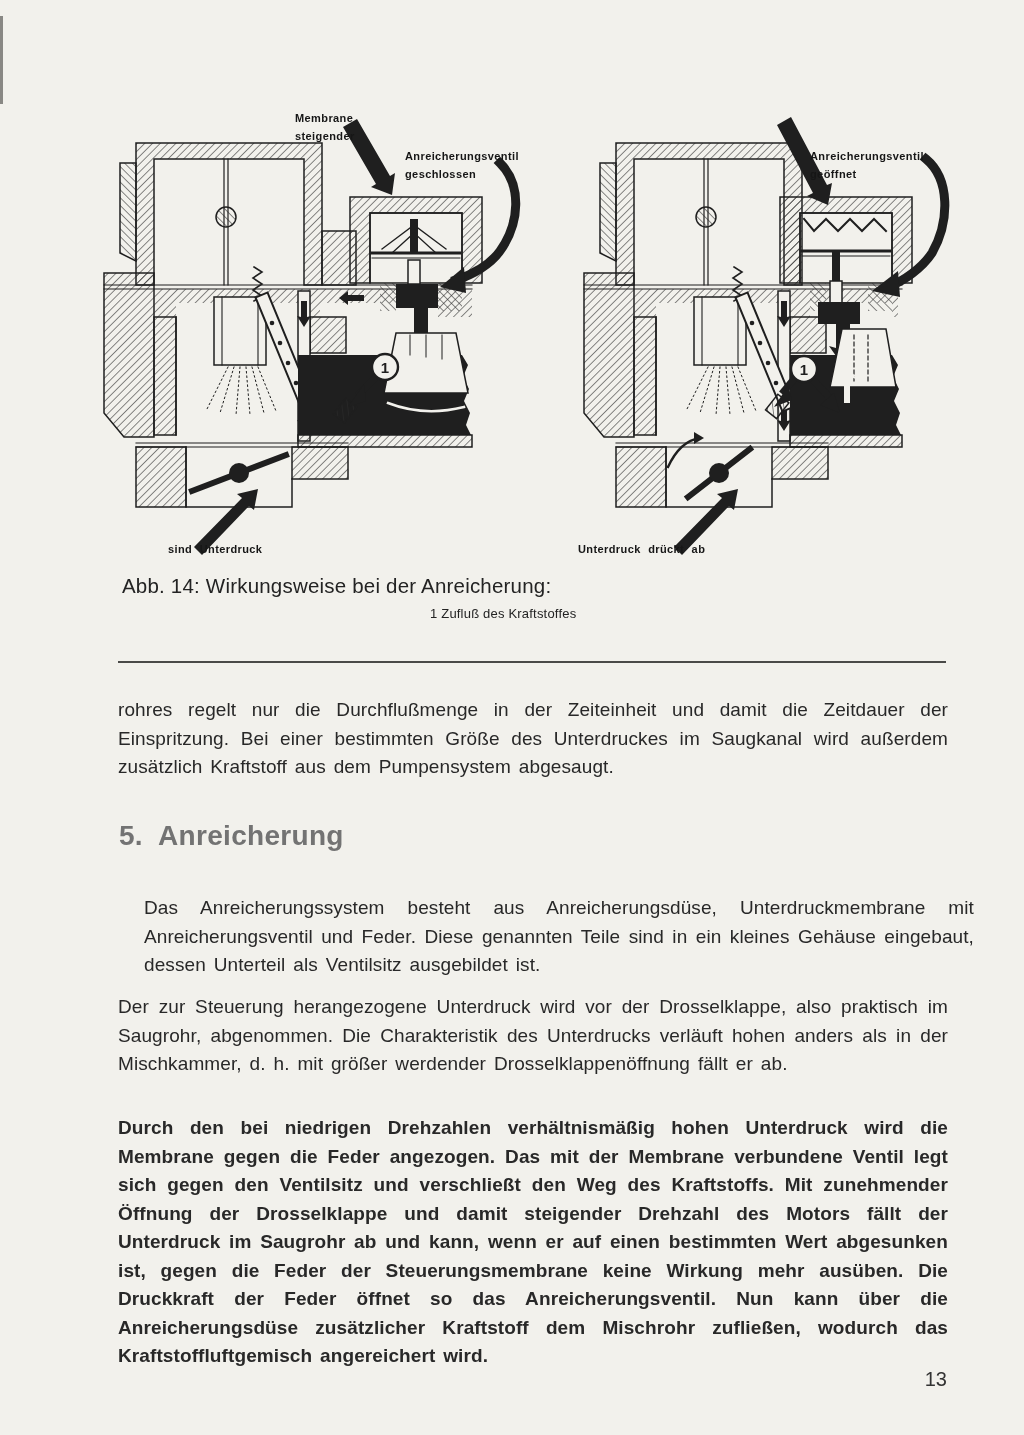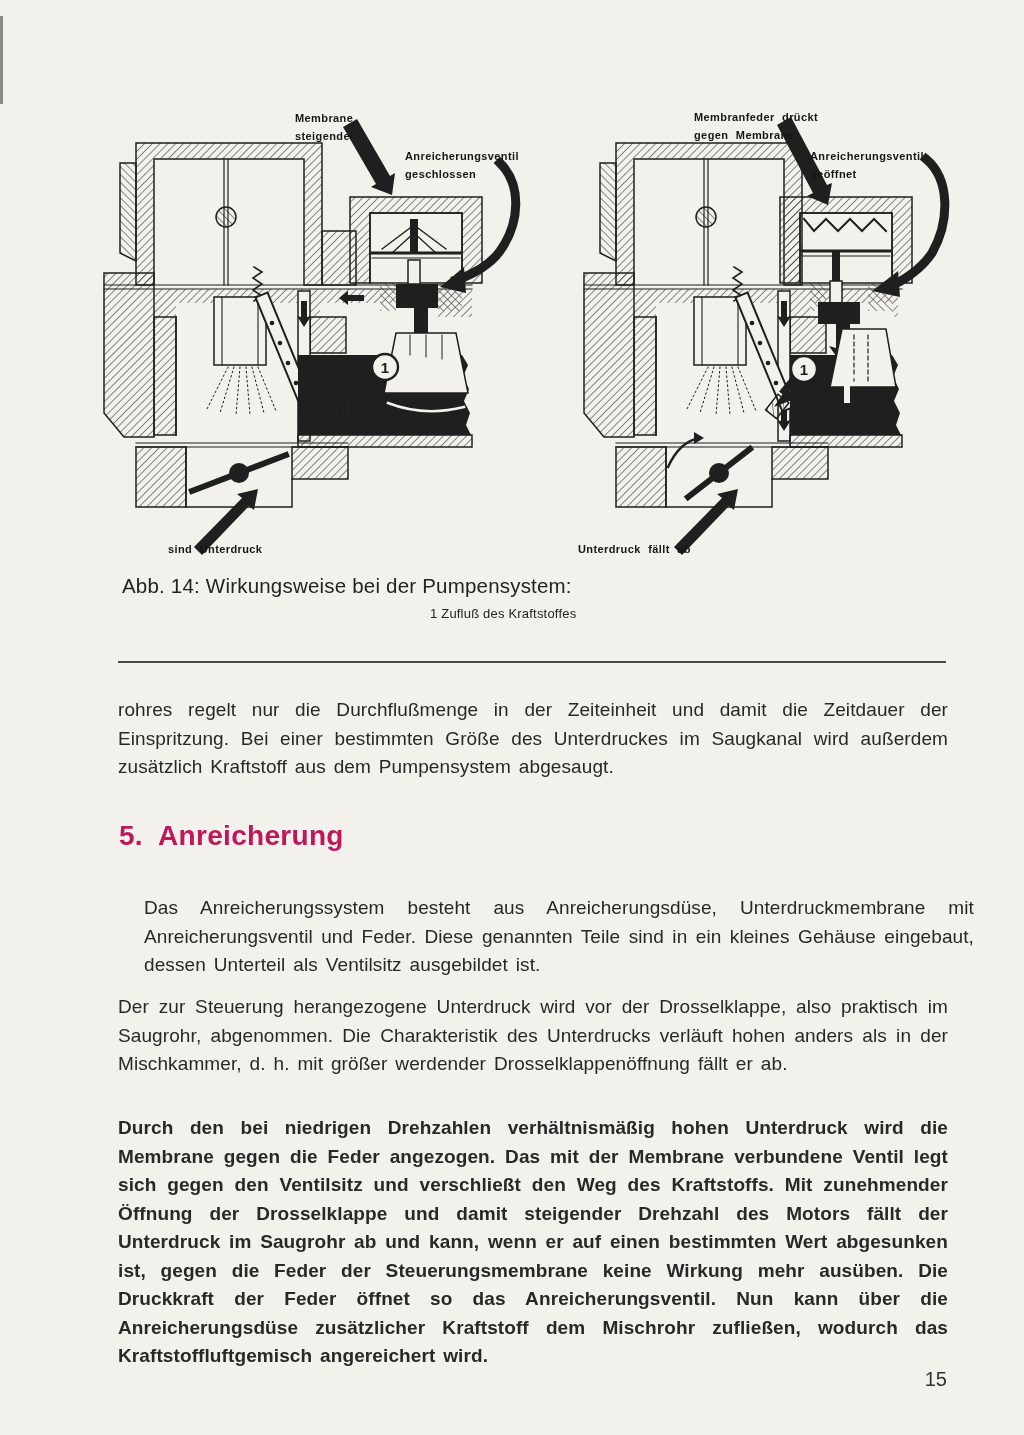--- a/index.html
+++ b/index.html
@@ -29,21 +29,21 @@
     position:absolute;left:118px;width:830px;margin:0;
     font-size:19px;line-height:28.5px;text-align:justify;
     letter-spacing:.1px;word-spacing:2.5px;color:#282828;
   }
   .para-1{top:696px;}
   .para-2{top:894px;margin-left:26px;}
   .para-3{top:993px;}
   .para-4{top:1114px;font-weight:bold;}
   .heading{
     position:absolute;left:119px;top:820px;margin:0;
-    font-size:28px;font-weight:bold;letter-spacing:.3px;color:#be185d;white-space:pre;
+    font-size:28px;font-weight:bold;letter-spacing:.3px;color:#737373;white-space:pre;
   }
   .pagenum{position:absolute;left:905px;top:1368px;width:42px;text-align:right;font-size:20px;color:#333;}
   svg text{font-family:"Liberation Sans",sans-serif;}
 </style>
 </head>
 <body>
 
 <div class="page">
   <div class="scan-edge"></div>
 
@@ -226,36 +226,32 @@
   </svg>
 
   <div class="lbl lbl-l-top">
     <div>Membrane</div>
     <div>steigender</div>
   </div>
   <div class="lbl lbl-l-valve">
     <div>Anreicherungsventil</div>
     <div>geschlossen</div>
   </div>
-  <div class="lbl lbl-r-top">
-    <div>Membranfeder drückt</div>
-    <div>gegen Membrane</div>
-  </div>
   <div class="lbl lbl-r-valve">
     <div>Anreicherungsventil</div>
     <div>geöffnet</div>
   </div>
   <div class="lbl lbl-l-bottom">sind Unterdruck</div>
-  <div class="lbl lbl-r-bottom">Unterdruck fällt ab</div>
-
-  <div class="caption">Abb. 14: Wirkungsweise bei der Pumpensystem:</div>
+  <div class="lbl lbl-r-bottom">Unterdruck drückt ab</div>
+
+  <div class="caption">Abb. 14: Wirkungsweise bei der Anreicherung:</div>
   <div class="legend">1 Zufluß des Kraftstoffes</div>
 
   <div class="rule"></div>
 
   <p class="para para-1">rohres regelt nur die Durchflußmenge in der Zeiteinheit und damit die Zeitdauer der Einspritzung. Bei einer bestimmten Größe des Unterdruckes im Saugkanal wird außerdem zusätzlich Kraftstoff aus dem Pumpensystem abgesaugt.</p>
   <h2 class="heading">5.  Anreicherung</h2>
   <p class="para para-2">Das Anreicherungssystem besteht aus Anreicherungsdüse, Unterdruckmembrane mit Anreicherungsventil und Feder. Diese genannten Teile sind in ein kleines Gehäuse eingebaut, dessen Unterteil als Ventilsitz ausgebildet ist.</p>
   <p class="para para-3">Der zur Steuerung herangezogene Unterdruck wird vor der Drosselklappe, also praktisch im Saugrohr, abgenommen. Die Charakteristik des Unterdrucks verläuft hohen anders als in der Mischkammer, d. h. mit größer werdender Drosselklappenöffnung fällt er ab.</p>
   <p class="para para-4">Durch den bei niedrigen Drehzahlen verhältnismäßig hohen Unterdruck wird die Membrane gegen die Feder angezogen. Das mit der Membrane verbundene Ventil legt sich gegen den Ventilsitz und verschließt den Weg des Kraftstoffs. Mit zunehmender Öffnung der Drosselklappe und damit steigender Drehzahl des Motors fällt der Unterdruck im Saugrohr ab und kann, wenn er auf einen bestimmten Wert abgesunken ist, gegen die Feder der Steuerungsmembrane keine Wirkung mehr ausüben. Die Druckkraft der Feder öffnet so das Anreicherungsventil. Nun kann über die Anreicherungsdüse zusätzlicher Kraftstoff dem Mischrohr zufließen, wodurch das Kraftstoffluftgemisch angereichert wird.</p>
 
-  <div class="pagenum">15</div>
+  <div class="pagenum">13</div>
 </div>
 
 </body></html>

